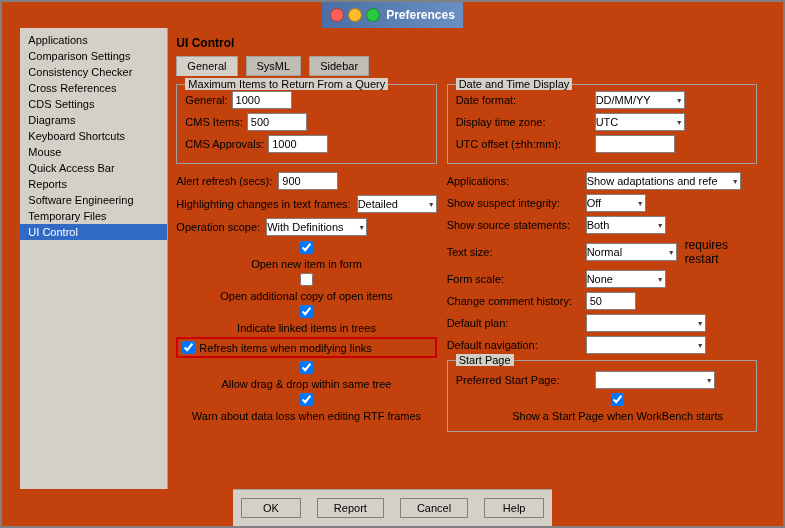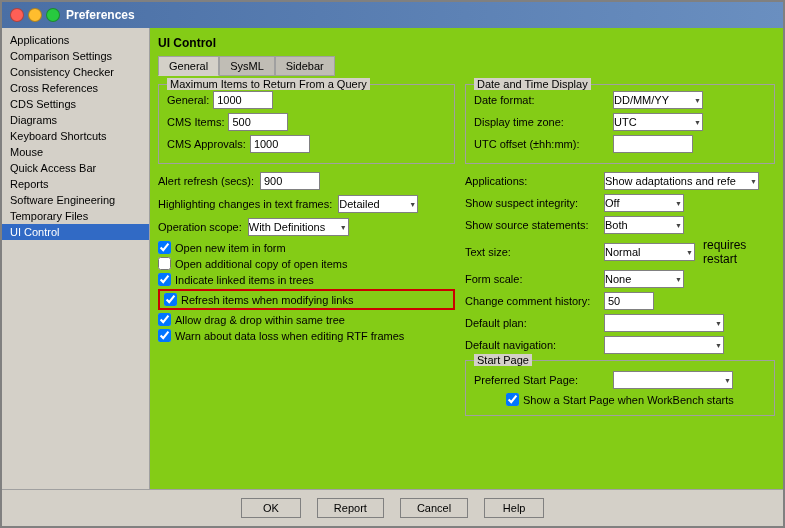--- a/index.html
+++ b/index.html
@@ -10,24 +10,25 @@
       display: flex;
       justify-content: center;
       align-items: center;
       width: 785px;
       height: 528px;
       overflow: hidden;
     }
     .window {
       width: 785px;
       height: 528px;
-      background: #84cc16;
+      background: #c2410c;
       border: 2px solid #808080;
       display: flex;
       flex-direction: column;
+      align-items: center;
     }
     .title-bar {
       background: linear-gradient(to right, #4a6fa5, #6a8fc0);
       color: white;
       padding: 4px 8px;
       display: flex;
       align-items: center;
       gap: 6px;
       height: 26px;
     }
@@ -78,21 +79,21 @@
       overflow-y: auto;
     }
     .section-title {
       font-size: 12px;
       font-weight: bold;
       margin-bottom: 6px;
       color: #000;
     }
     .tabs {
       display: flex;
-      gap: 0;
+      gap: 8px;
       margin-bottom: 8px;
     }
     .tab {
       padding: 3px 10px;
       border: 1px solid #a0a0a0;
       background: #d4d0c8;
       cursor: pointer;
       font-size: 11px;
     }
     .tab.active {
@@ -168,20 +169,21 @@
       font-size: 7px;
       pointer-events: none;
       color: #444;
     }
     .checkbox-row {
       display: flex;
       align-items: center;
       gap: 4px;
       margin-bottom: 3px;
       font-size: 11px;
+      flex-direction: column;
     }
     .checkbox-row input[type="checkbox"] {
       width: 13px;
       height: 13px;
     }
     .highlighted-row {
       border: 2px solid #cc0000;
       padding: 2px 4px;
       display: flex;
       align-items: center;
@@ -392,21 +394,21 @@
               <select class="form-select" style="width:155px;">
                 <option>Show adaptations and refe</option>
                 <option>Hide adaptations</option>
               </select>
             </div>
           </div>
 
           <div class="right-form-row">
             <span class="right-label">Show suspect integrity:</span>
             <div class="select-wrapper">
-              <select class="form-select" style="width:80px;">
+              <select class="form-select" style="width:60px;">
                 <option>Off</option>
                 <option>On</option>
               </select>
             </div>
           </div>
 
           <div class="right-form-row">
             <span class="right-label">Show source statements:</span>
             <div class="select-wrapper">
               <select class="form-select" style="width:80px;">

